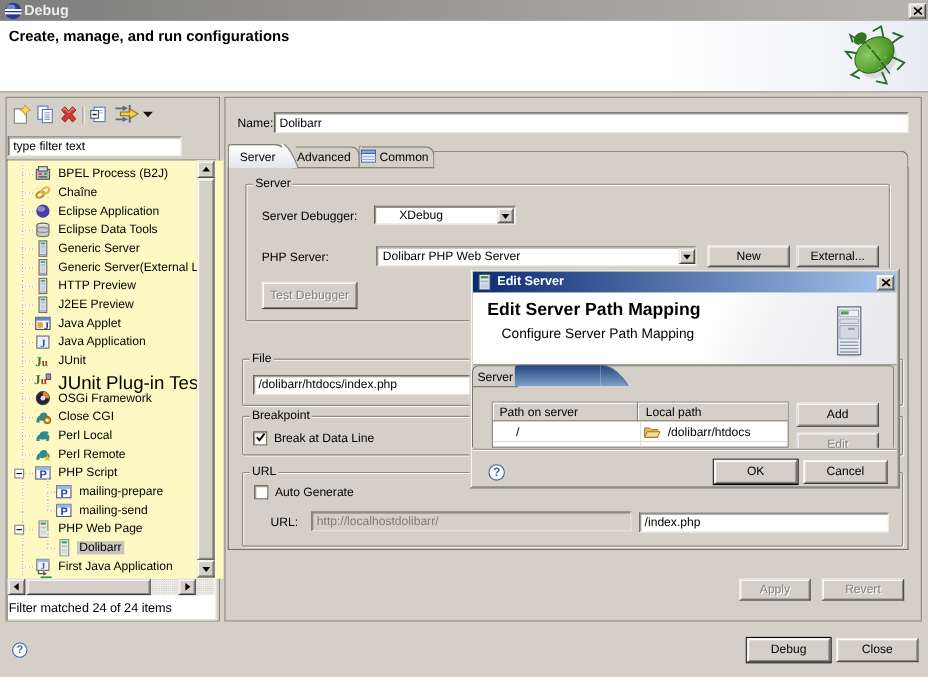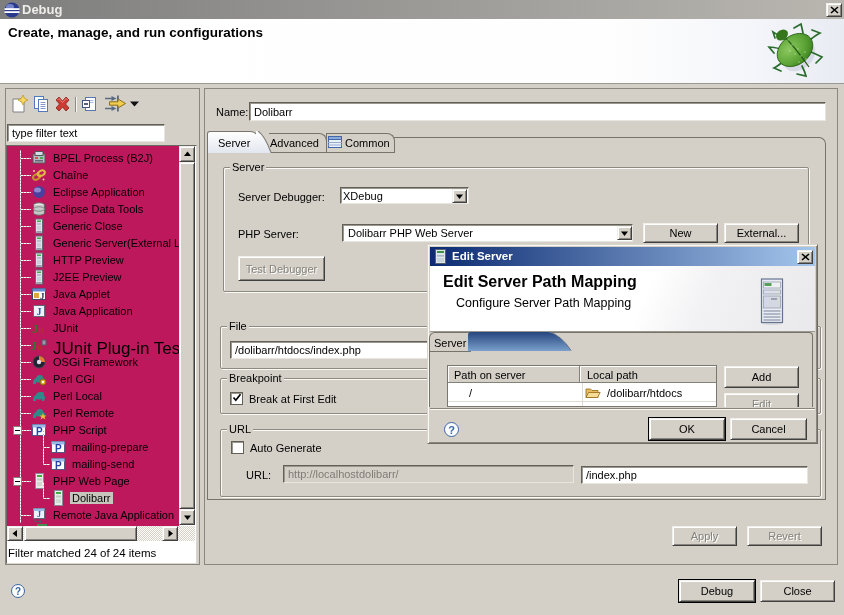--- a/index.html
+++ b/index.html
@@ -126,21 +126,21 @@
 </g>
 
 <path d="M118 6.5 L127 6.5 L122.5 11.5 Z" fill="#111"></path>
 </svg>
 </div>
 
 <div class="inp" style="left:7px;top:124px;width:158px;height:18px;">type filter text</div>
 
 <div class="abs" style="left:6px;top:145px;width:191px;height:419px;box-sizing:border-box;background:#fff;border:1px solid #6b6961;border-bottom-color:#d8d6ce;border-right-color:#d8d6ce;"></div>
 
-<div class="abs" id="tree" style="left:7px;top:146px;width:172px;height:380px;overflow:hidden;background:#be185d;">
+<div class="abs" id="tree" style="left:7px;top:146px;width:172px;height:380px;overflow:hidden;background:#fef9c3;padding-left:24px;">
     <div style="position:absolute;left:13px;top:4px;width:1px;height:373px;background-image:repeating-linear-gradient(180deg,#b5b2aa 0 1px,#fff 1px 3px);"></div>
     <div style="position:absolute;left:13px;top:12px;width:11px;height:1px;background-image:repeating-linear-gradient(90deg,#b5b2aa 0 1px,#fff 1px 3px);"></div>
     <div style="position:absolute;left:24px;top:4px;width:16px;height:16px;"><svg width="16" height="16">
         <rect x="2" y="4" width="12" height="9" fill="#b8bcc8" stroke="#555"></rect>
         <rect x="4" y="1.5" width="8" height="4" fill="#d8dce8" stroke="#555"></rect>
         <rect x="4" y="7" width="3" height="2" fill="#e45"></rect>
         <rect x="9" y="7" width="3" height="2" fill="#4a5"></rect>
         <rect x="4" y="10" width="8" height="1.5" fill="#667"></rect>
       </svg></div>
     <div style="position:absolute;left:44px;top:6px;font-size:11px;white-space:nowrap;padding:0 2px;">BPEL Process (B2J)</div>
@@ -168,21 +168,21 @@
       </svg></div>
     <div style="position:absolute;left:44px;top:57px;font-size:11px;white-space:nowrap;padding:0 2px;">Eclipse Data Tools</div>
     <div style="position:absolute;left:13px;top:80px;width:11px;height:1px;background-image:repeating-linear-gradient(90deg,#b5b2aa 0 1px,#fff 1px 3px);"></div>
     <div style="position:absolute;left:24px;top:72px;width:16px;height:16px;"><svg width="16" height="16">
         <rect x="4.5" y="1" width="7" height="14" fill="#dce2ec" stroke="#667"></rect>
         <rect x="6" y="2.5" width="4" height="1.5" fill="#4a4"></rect>
         <rect x="6" y="5" width="4" height="2" fill="#b8c0d0"></rect>
         <rect x="6" y="8" width="4" height="4" fill="#c8d0dc"></rect>
         <line x1="5.5" y1="13.5" x2="10.5" y2="13.5" stroke="#99a"></line>
       </svg></div>
-    <div style="position:absolute;left:44px;top:74px;font-size:11px;white-space:nowrap;padding:0 2px;">Generic Close</div>
+    <div style="position:absolute;left:44px;top:74px;font-size:11px;white-space:nowrap;padding:0 2px;">Generic Server</div>
     <div style="position:absolute;left:13px;top:97px;width:11px;height:1px;background-image:repeating-linear-gradient(90deg,#b5b2aa 0 1px,#fff 1px 3px);"></div>
     <div style="position:absolute;left:24px;top:89px;width:16px;height:16px;"><svg width="16" height="16">
         <rect x="4.5" y="1" width="7" height="14" fill="#dce2ec" stroke="#667"></rect>
         <rect x="6" y="2.5" width="4" height="1.5" fill="#4a4"></rect>
         <rect x="6" y="5" width="4" height="2" fill="#b8c0d0"></rect>
         <rect x="6" y="8" width="4" height="4" fill="#c8d0dc"></rect>
         <line x1="5.5" y1="13.5" x2="10.5" y2="13.5" stroke="#99a"></line>
       </svg></div>
     <div style="position:absolute;left:44px;top:91px;font-size:11px;white-space:nowrap;padding:0 2px;">Generic Server(External La</div>
     <div style="position:absolute;left:13px;top:114px;width:11px;height:1px;background-image:repeating-linear-gradient(90deg,#b5b2aa 0 1px,#fff 1px 3px);"></div>
@@ -236,21 +236,21 @@
         <path d="M8 2 A6 6 0 0 1 14 8 L8 8 Z" fill="#e08030"></path>
         <circle cx="8" cy="8" r="2.2" fill="#dde"></circle>
       </svg></div>
     <div style="position:absolute;left:44px;top:210px;font-size:11px;white-space:nowrap;padding:0 2px;">OSGi Framework</div>
     <div style="position:absolute;left:13px;top:233px;width:11px;height:1px;background-image:repeating-linear-gradient(90deg,#b5b2aa 0 1px,#fff 1px 3px);"></div>
     <div style="position:absolute;left:24px;top:225px;width:16px;height:16px;"><svg width="16" height="16">
         <path d="M2 13 Q2 8 5 7 Q6 4 9 4 Q12 4 12 7 Q14 7 14 10 L13 13 L11 13 L11 11 Q8 12 5 11 L5 13 Z" fill="#2e8b8b"></path>
         <circle cx="12" cy="11" r="3" fill="#d8a020" stroke="#8a6a10"></circle>
         <circle cx="12" cy="11" r="1.2" fill="#fff"></circle>
       </svg></div>
-    <div style="position:absolute;left:44px;top:227px;font-size:11px;white-space:nowrap;padding:0 2px;">Perl CGI</div>
+    <div style="position:absolute;left:44px;top:227px;font-size:11px;white-space:nowrap;padding:0 2px;">Close CGI</div>
     <div style="position:absolute;left:13px;top:250px;width:11px;height:1px;background-image:repeating-linear-gradient(90deg,#b5b2aa 0 1px,#fff 1px 3px);"></div>
     <div style="position:absolute;left:24px;top:242px;width:16px;height:16px;"><svg width="16" height="16">
         <path d="M2 13 Q2 8 5 7 Q6 4 9 4 Q12 4 12 7 Q14 7 14 10 L13 13 L11 13 L11 11 Q8 12 5 11 L5 13 Z" fill="#2e8b8b"></path>
         <circle cx="11.5" cy="5.5" r="1.5" fill="#2e8b8b"></circle>
       </svg></div>
     <div style="position:absolute;left:44px;top:244px;font-size:11px;white-space:nowrap;padding:0 2px;">Perl Local</div>
     <div style="position:absolute;left:13px;top:267px;width:11px;height:1px;background-image:repeating-linear-gradient(90deg,#b5b2aa 0 1px,#fff 1px 3px);"></div>
     <div style="position:absolute;left:24px;top:259px;width:16px;height:16px;"><svg width="16" height="16">
         <path d="M2 13 Q2 8 5 7 Q6 4 9 4 Q12 4 12 7 Q14 7 14 10 L13 13 L11 13 L11 11 Q8 12 5 11 L5 13 Z" fill="#2e8b8b"></path>
         <path d="M12 8 L13 10.5 L15.5 10.5 L13.5 12 L14.5 14.5 L12 13 L9.5 14.5 L10.5 12 L8.5 10.5 L11 10.5 Z" fill="#e8c030"></path>
@@ -300,21 +300,21 @@
         <rect x="6" y="9" width="5" height="4" fill="#d0d8d0"></rect>
       </svg></div>
     <div style="position:absolute;left:63px;top:346px;font-size:11px;white-space:nowrap;background:#c8c5bd;padding:0 2px;">Dolibarr</div>
     <div style="position:absolute;left:13px;top:369px;width:11px;height:1px;background-image:repeating-linear-gradient(90deg,#b5b2aa 0 1px,#fff 1px 3px);"></div>
     <div style="position:absolute;left:24px;top:361px;width:16px;height:16px;"><svg width="16" height="16">
         <rect x="2.5" y="1.5" width="11" height="10" fill="#eef2fa" stroke="#667"></rect>
         <rect x="2.5" y="1.5" width="11" height="2.5" fill="#9bb7e4"></rect>
         <text x="6" y="10" font-size="8" font-weight="bold" fill="#3355bb" font-family="Liberation Serif">J</text>
         <path d="M4 12 L4 14.5 L10 14.5 M8 12.5 L10.5 14.5 L8 16.5" stroke="#556" stroke-width="1.2" fill="none"></path>
       </svg></div>
-    <div style="position:absolute;left:44px;top:363px;font-size:11px;white-space:nowrap;padding:0 2px;">Remote Java Application</div>
+    <div style="position:absolute;left:44px;top:363px;font-size:11px;white-space:nowrap;padding:0 2px;">First Java Application</div>
     <div style="position:absolute;left:30px;top:378px;width:10px;height:3px;background:#3f8f4f;"></div>
   </div>
 
 <div class="abs" style="left:179px;top:146px;width:16px;height:379px;background-image:conic-gradient(#fcfbf7 25%,#d6d2ca 0 50%,#fcfbf7 0 75%,#d6d2ca 0);background-size:2px 2px;"></div>
 <div class="btn" style="left:179px;top:146px;width:16px;height:16px;padding:0;">
     <svg width="9" height="9">
       <path d="M4.5 1.5 L8 6 L1 6 Z" fill="#000"></path>
     </svg>
   </div>
 <div class="btn" style="left:179px;top:162px;width:16px;height:347px;"></div>
@@ -375,21 +375,21 @@
       <line x1="0" y1="6.5" x2="14" y2="6.5" stroke="#99aacc"></line>
       <line x1="0" y1="9" x2="14" y2="9" stroke="#99aacc"></line>
     </svg>
 </div>
 <div class="lbl" style="left:345px;top:137px;">Common</div>
 
 <div class="grp" style="left:223px;top:167px;width:586px;height:125px;"></div>
 <div class="grplbl" style="left:230px;top:162px;">Server</div>
 <div class="lbl" style="left:238px;top:191px;">Server Debugger:</div>
 
-<div class="inp" style="left:340px;top:187px;width:129px;height:17px;padding-left:2px;">XDebug</div>
+<div class="inp" style="left:340px;top:187px;width:129px;height:17px;padding-left:22px;">XDebug</div>
 <div class="btn" style="left:452px;top:189px;width:15px;height:14px;padding:0;">
     <svg width="9" height="9">
       <path d="M4.5 7 L1 2.5 L8 2.5 Z" fill="#000"></path>
     </svg>
   </div>
 <div class="lbl" style="left:238px;top:228px;">PHP Server:</div>
 <div class="inp" style="left:342px;top:224px;width:291px;height:18px;padding-left:5px;">Dolibarr PHP Web Server</div>
 <div class="btn" style="left:617px;top:226px;width:15px;height:14px;padding:0;">
     <svg width="9" height="9">
       <path d="M4.5 7 L1 2.5 L8 2.5 Z" fill="#000"></path>
@@ -402,21 +402,21 @@
 <div class="grp" style="left:220px;top:326px;width:601px;height:43px;"></div>
 <div class="grplbl" style="left:227px;top:321px;">File</div>
 <div class="inp" style="left:230px;top:341px;width:587px;height:18px;">/dolibarr/htdocs/index.php</div>
 
 <div class="grp" style="left:220px;top:378px;width:601px;height:36px;"></div>
 <div class="grplbl" style="left:227px;top:373px;">Breakpoint</div>
 <div class="abs" style="left:230px;top:392px;width:13px;height:13px;box-sizing:border-box;background:#fff;border:1px solid #636058;box-shadow:inset 1px 1px 0 #9a978e;"></div>
 <div class="abs" style="left:232px;top:393px;width:10px;height:10px;"><svg width="10" height="10">
       <path d="M1.5 4.5 L3.8 7.2 L8.5 1.2" stroke="#000" stroke-width="1.7" fill="none"></path>
     </svg></div>
-<div class="lbl" style="left:249px;top:393px;">Break at First Edit</div>
+<div class="lbl" style="left:249px;top:393px;">Break at Data Line</div>
 
 <div class="grp" style="left:220px;top:429px;width:601px;height:68px;"></div>
 <div class="grplbl" style="left:227px;top:424px;">URL</div>
 <div class="abs" style="left:231px;top:441px;width:13px;height:13px;box-sizing:border-box;background:#fff;border:1px solid #636058;box-shadow:inset 1px 1px 0 #9a978e;"></div>
 <div class="lbl" style="left:250px;top:442px;">Auto Generate</div>
 <div class="lbl" style="left:246px;top:469px;">URL:</div>
 <div class="inp" style="left:283px;top:465px;width:291px;height:18px;background:#d4d0c8;color:#7e7c75;">http://localhostdolibarr/</div>
 <div class="inp" style="left:581px;top:466px;width:227px;height:18px;">/index.php</div>
 
 <div class="btn dis" style="left:672px;top:526px;width:65px;height:20px;">Apply</div>

